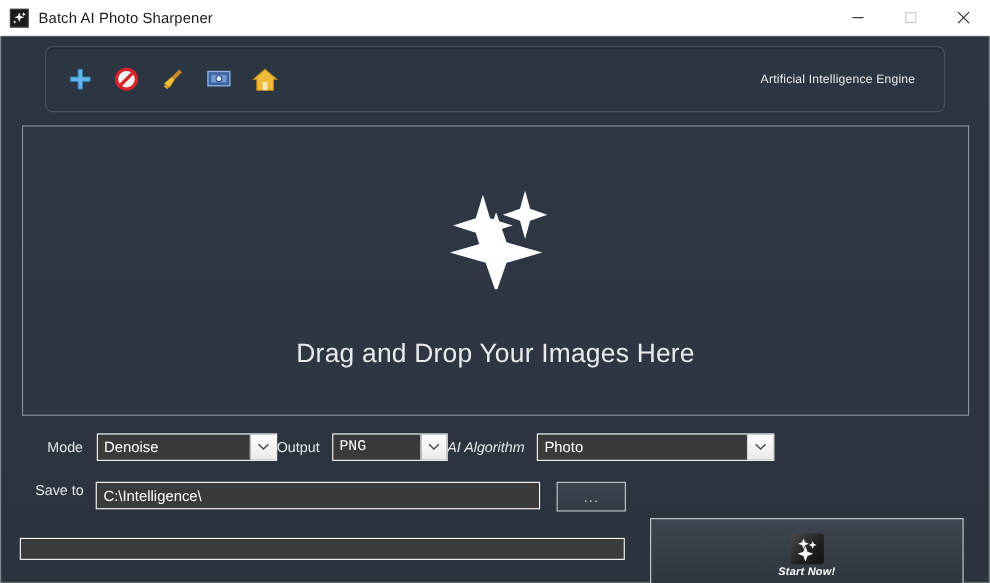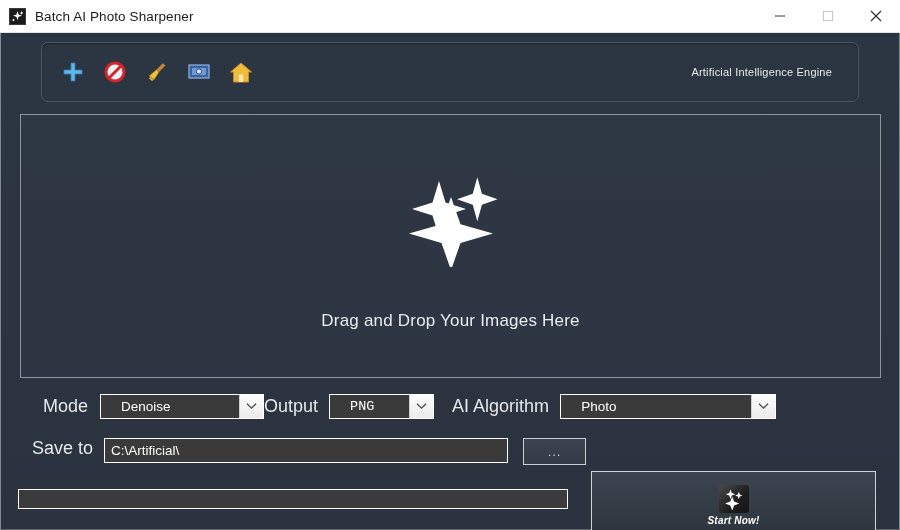--- a/index.html
+++ b/index.html
@@ -120,57 +120,57 @@
     flex-direction: column;
     align-items: center;
     justify-content: center;
   }
   .sparkle-big {
     margin-top: -14px;
     margin-bottom: 40px;
   }
   .drop-text {
     color: #e9ebed;
-    font-size: 17px;
+    font-size: 24px;
     letter-spacing: 0.2px;
     white-space: nowrap;
   }
 
   
   .row-options {
     position: absolute;
     left: 0; top: 360px;
     width: 900px; height: 26px;
     display: flex;
     align-items: center;
   }
   .row-save {
     position: absolute;
     left: 0; top: 405px;
     width: 900px; height: 26px;
     display: flex;
   }
   .ctl-label {
     color: #e6e8ea;
-    font-size: 18px;
+    font-size: 13px;
     white-space: nowrap;
   }
 
   .select-box {
     position: relative;
     height: 25px;
     background: #3a3a3a;
     border: 1px solid #ffffff;
     display: flex;
     align-items: center;
   }
   .select-value {
     color: #ffffff;
     font-size: 13.5px;
-    padding-left: 20px;
+    padding-left: 6px;
     white-space: nowrap;
     flex: 1 1 auto;
     overflow: hidden;
   }
   .select-arrow {
     width: 24px;
     height: 23px;
     background: linear-gradient(180deg, #fdfdfd 0%, #ebebeb 100%);
     border-left: 1px solid #cfcfcf;
     display: flex;
@@ -359,39 +359,39 @@
 
       <div class="select-box" style="margin-left:11px; width:105px;font-family:Liberation Mono, monospace;">
         <span class="select-value">PNG</span>
         <span class="select-arrow">
           <svg width="11" height="8" viewBox="0 0 11 8">
             <path d="M1 1.8 L5.5 6.2 L10 1.8" fill="none" stroke="#4c4c4c" stroke-width="1.3"></path>
           </svg>
         </span>
       </div>
 
-      <span class="ctl-label" style="margin-left:18px;">AI Algorithm</span>
+      <span class="ctl-label" style="font-style:italic;">AI Algorithm</span>
 
       <div class="select-box" style="margin-left:11px; width:216px;">
         <span class="select-value">Photo</span>
         <span class="select-arrow">
           <svg width="11" height="8" viewBox="0 0 11 8">
             <path d="M1 1.8 L5.5 6.2 L10 1.8" fill="none" stroke="#4c4c4c" stroke-width="1.3"></path>
           </svg>
         </span>
       </div>
 
     </div>
 
     <div class="row-save">
 
       <span class="ctl-label" style="margin-left:31px;">Save to</span>
 
       <div class="text-input" style="margin-left:11px; width:404px;">
-        <span class="text-input-value">C:\Artificial\</span>
+        <span class="text-input-value">C:\Intelligence\</span>
       </div>
 
       <div class="browse-btn" style="margin-left:15px;">...</div>
 
     </div>
 
     <div class="progress-wrap">
       <div class="progress-fill" style="width: 0%;"></div>
     </div>
 

